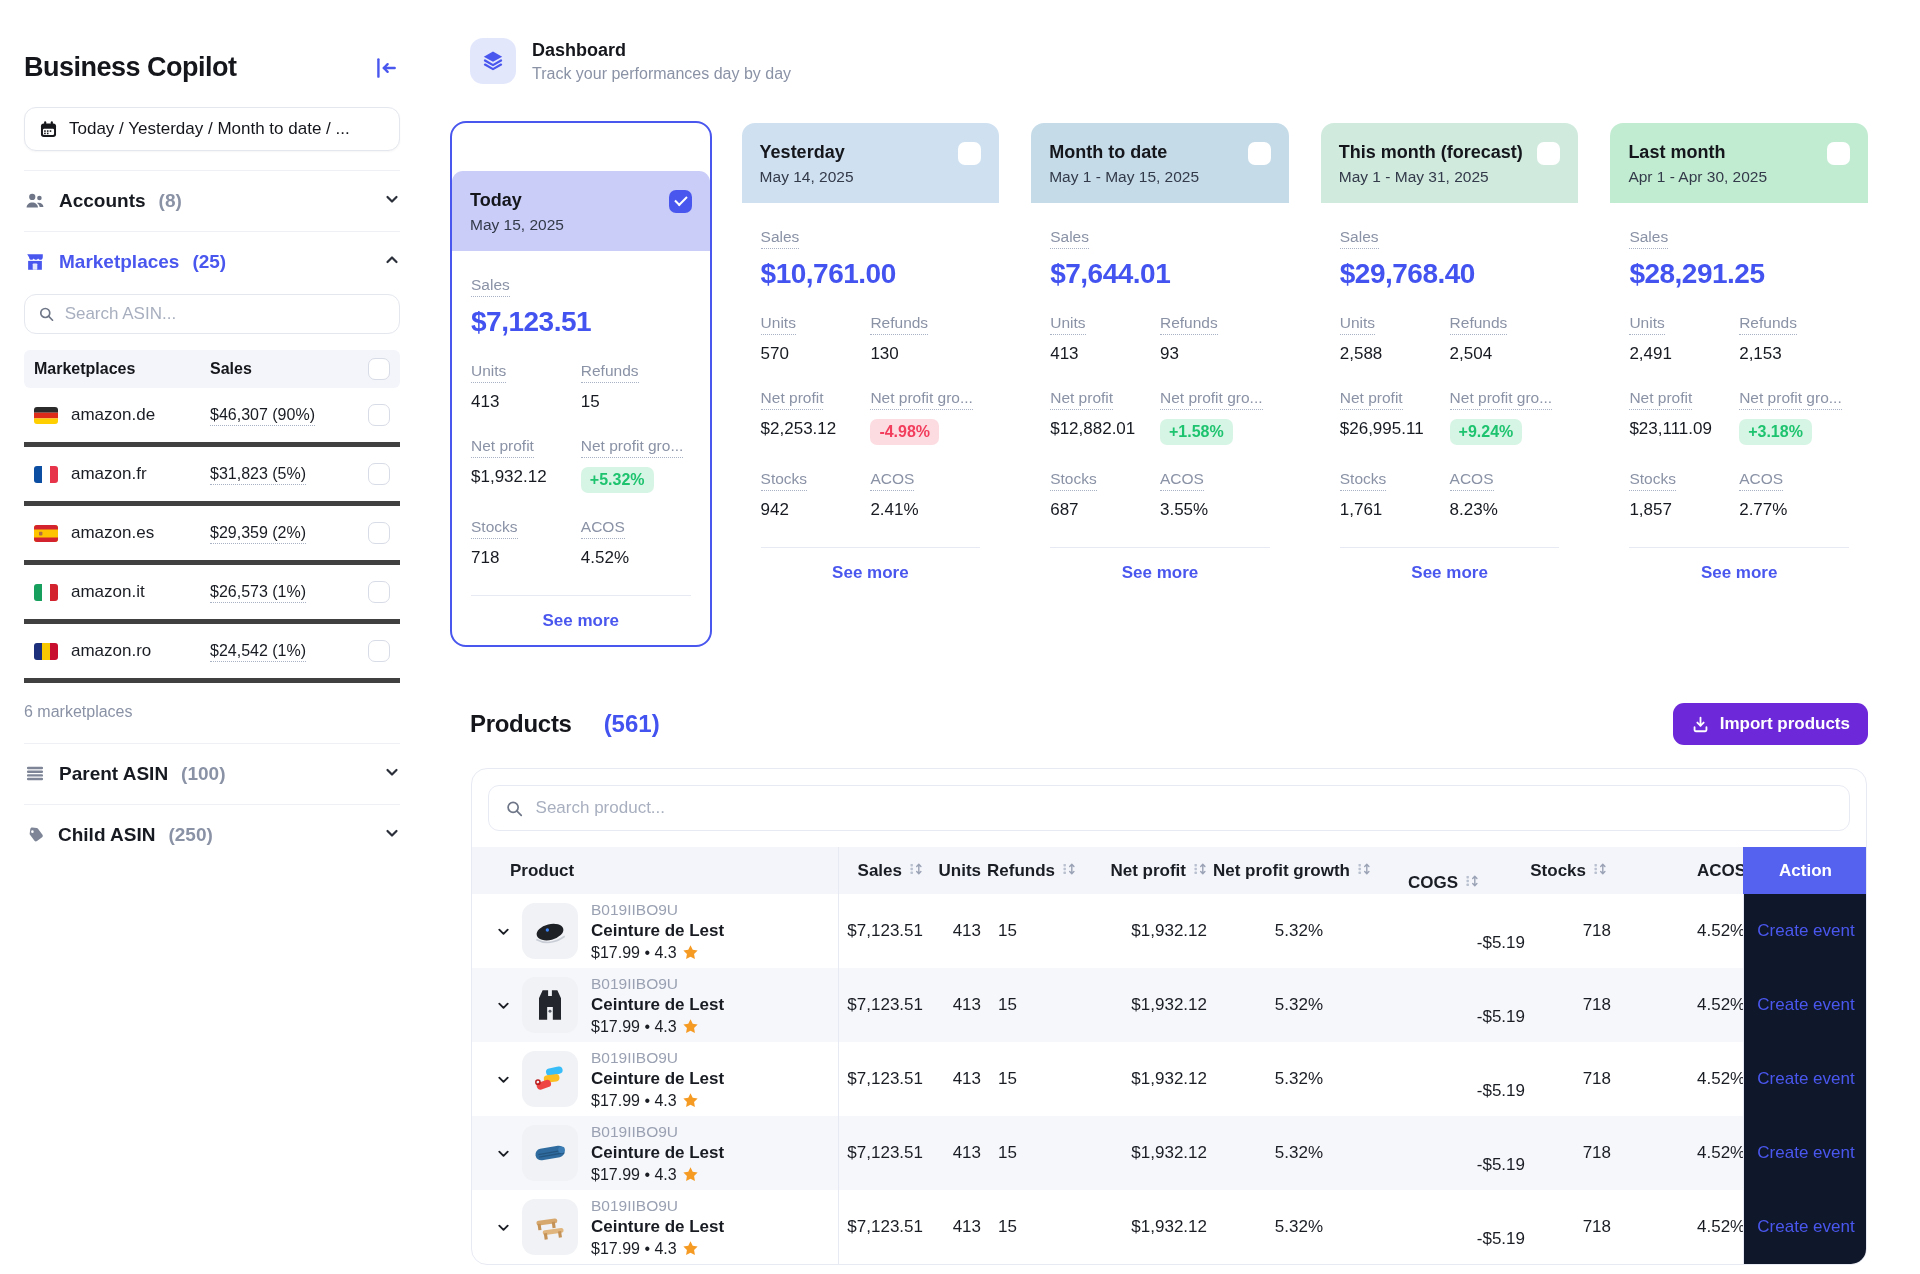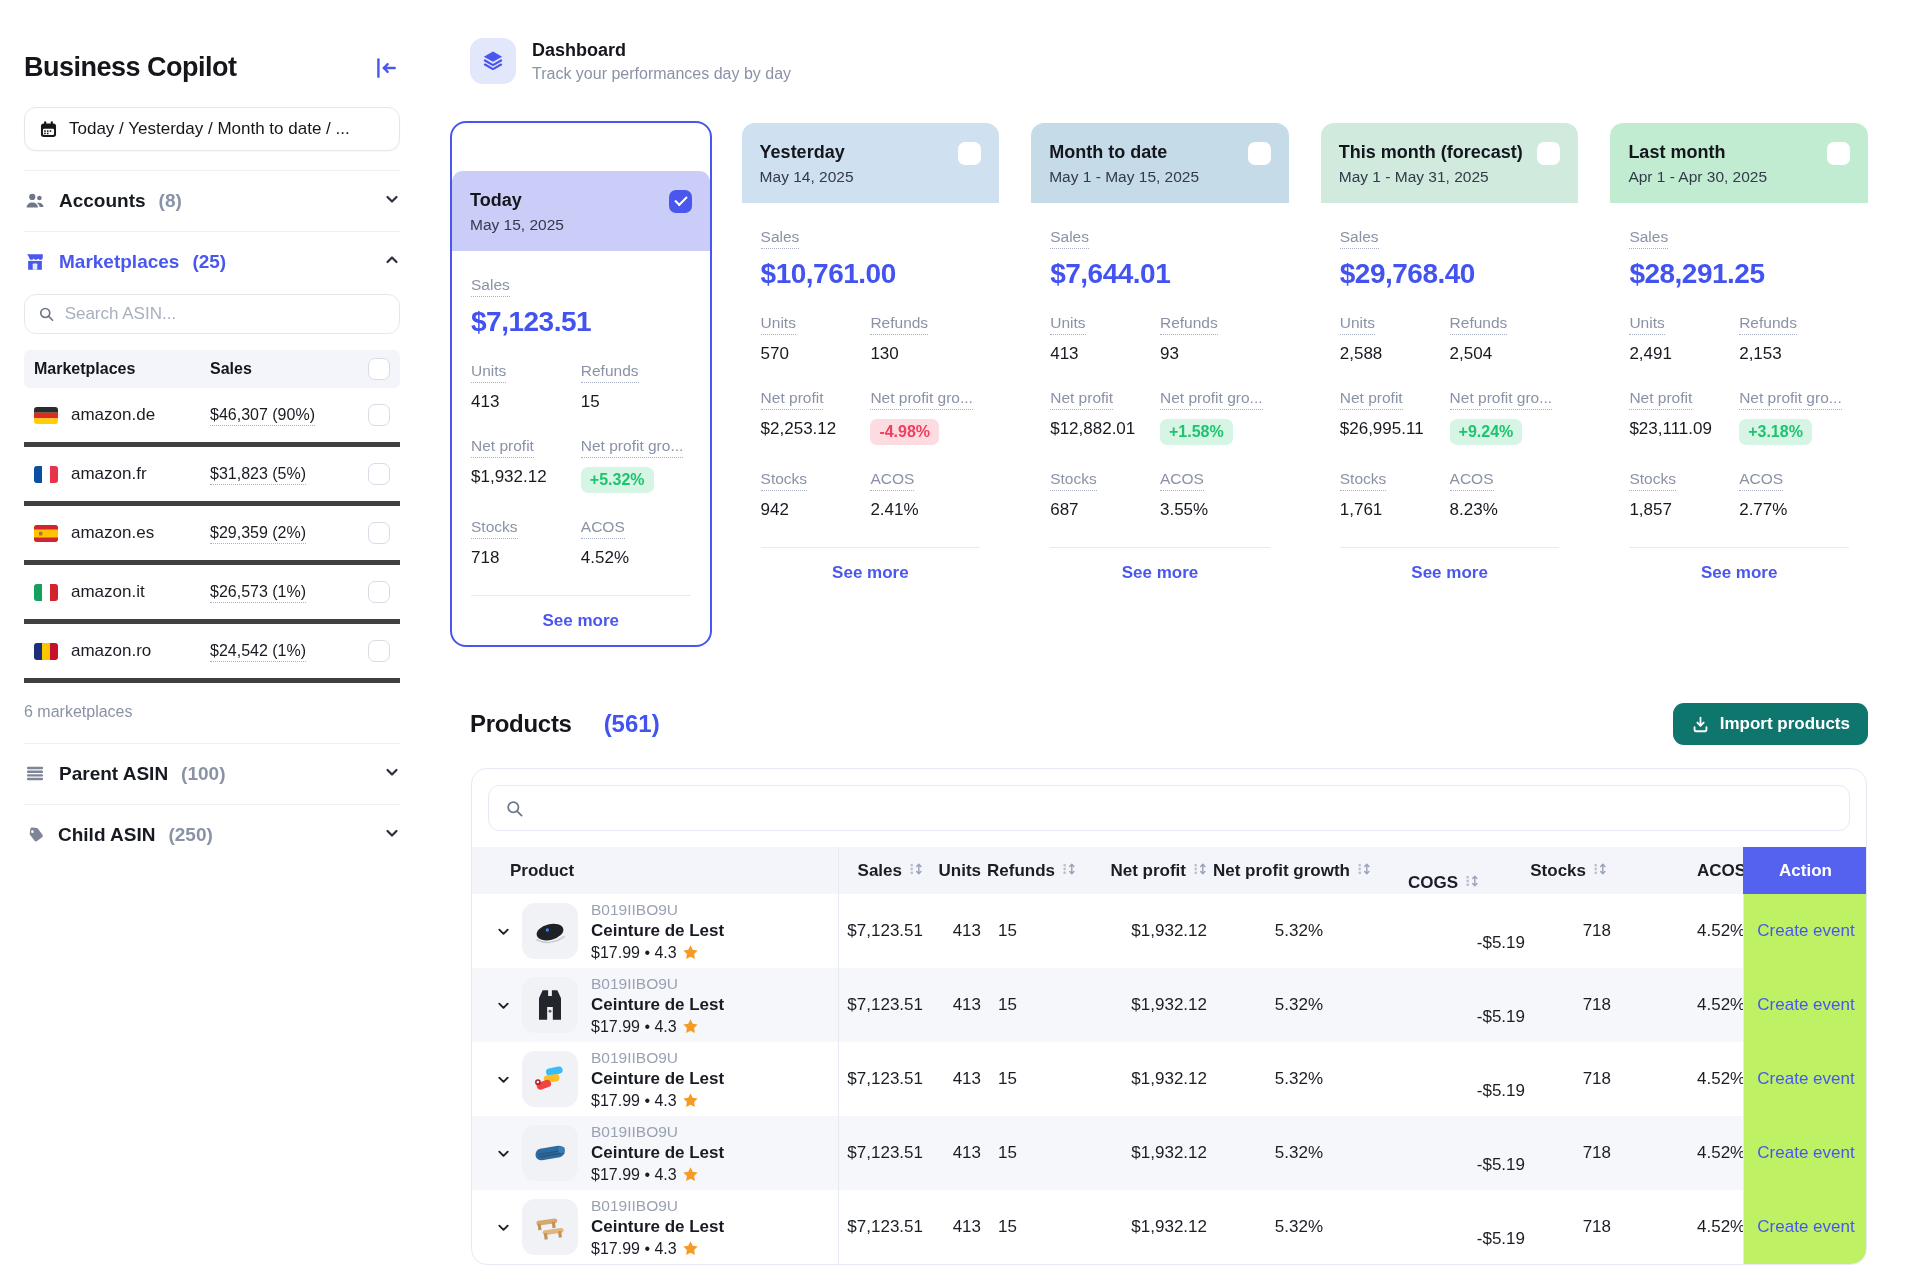--- a/index.html
+++ b/index.html
@@ -58,21 +58,21 @@
   .pill { font-size:16px; font-weight:bold; padding:4px 9px; border-radius:7px; }
   .pill.up { color:#1ec36f; background:#d7f5e5; }
   .pill.down { color:#f23d5c; background:#fcdbe1; }
   .card-foot { border-top:1px solid #e8eaf3; margin-top:27px; height:50px; display:grid; place-items:center; }
   .see-more { color:#4a57ee; font-size:17px; font-weight:bold; cursor:pointer; text-decoration:none; }
 
   
   .products-head { display:flex; align-items:center; margin:56px 0 0; padding-left:20px;gap:23px; }
   .products-title { font-size:24px; font-weight:bold; color:#14161c; letter-spacing:-0.3px; }
   .products-count { font-size:24px; font-weight:bold; color:#4353f0; margin-left:9px; }
-  .import-btn { margin-left:auto; margin-right:2px; background:#0f766e; color:#fff; height:42px; border:none; border-radius:11px; padding:0 18px; display:flex; gap:10px; align-items:center; font-size:17px; font-weight:bold; cursor:pointer; font-family:inherit; }
+  .import-btn { margin-left:auto; margin-right:2px; background:#6d28d9; color:#fff; height:42px; border:none; border-radius:11px; padding:0 18px; display:flex; gap:10px; align-items:center; font-size:17px; font-weight:bold; cursor:pointer; font-family:inherit; }
   .products-card { margin:23px 0 0 21px; width:1396px; border:1px solid #e8eaf3; border-radius:16px; background:#fff; overflow:hidden; }
   .p-search { margin:16px; height:46px; border:1px solid #e8eaf3; border-radius:11px; display:flex; align-items:center; gap:12px; padding:0 16px; }
 
   .t-head { display:flex; align-items:center; height:47px; background:#f3f5fa; font-size:17px; font-weight:bold; color:#14161c; }
   .t-row { display:flex; align-items:center; height:74px; }
   .t-row.alt { background:#f6f7fb; }
   .c { flex:none; font-size:17px; color:#1a1d24; }
   .c-product { width:367px; align-self:stretch; display:flex; align-items:center; padding-left:16px; border-right:1px solid #e8eaf3; }
   .t-head .c-product span { margin-left:22px; }
   .c-sales   { width:84px;  text-align:right; }
@@ -83,21 +83,21 @@
   .c-cogs    { width:202px; text-align:right;margin-top:24px; }
   .c-stocks  { width:86px;  text-align:right; }
   .c-acos    { width:132px; padding-left:86px; overflow:hidden; white-space:nowrap; text-align:left; }
   .c-action  { width:125px; align-self:stretch; display:grid; place-items:center; }
   .t-head .c-sales, .t-head .c-netprofit { display:flex; justify-content:flex-end; align-items:center; gap:7px; }
   .t-head .c-units { display:flex; justify-content:flex-end; align-items:center; }
   .t-head .c-refunds, .t-head .c-growth { display:flex; justify-content:flex-start; align-items:center; gap:7px; white-space:nowrap; overflow:visible; padding-left:6px; }
   .t-head .c-cogs { display:flex; justify-content:flex-end; align-items:center; gap:7px; padding-right:46px; }
   .t-head .c-stocks { display:flex; justify-content:flex-end; align-items:center; gap:7px; padding-right:4px; }
   .t-head .c-action { background:#5561ef; color:#fff; font-size:17px; }
-  .t-body .c-action { background:#bef264; border-left:1px solid #e6e8f4; }
+  .t-body .c-action { background:#0f172a; border-left:1px solid #e6e8f4; }
   .create-event { color:#4a57ee; font-size:17px; font-weight:500; text-decoration:none; cursor:pointer; }
 
   .expand { width:30px; display:grid; place-items:center; cursor:pointer; flex:none; }
   .pimg { width:56px; height:56px; border-radius:13px; background:#f0f2f5; display:grid; place-items:center; flex:none; margin-left:4px; }
   .pinfo { margin-left:13px; min-width:0; }
   .pasin { font-size:15.5px; color:#9aa1b2; }
   .pname { font-size:17px; font-weight:bold; color:#181b22; margin-top:2px; }
   .pprice { font-size:16px; color:#1a1d24; margin-top:3px; display:flex; align-items:center; gap:5px; }
 </style>
 </head>
@@ -494,20 +494,21 @@
       <span>Import products</span>
     </button>
   </div>
 
   <div class="products-card">
     <div class="p-search">
       <svg width="19" height="19" viewBox="0 0 24 24" fill="none" stroke="#6e7687" stroke-width="2.2" stroke-linecap="round">
           <circle cx="10.5" cy="10.5" r="6.5"></circle>
           <path d="M15.5 15.5 21 21"></path>
         </svg>
+      <input type="text" placeholder="Search product..." style="">
     </div>
 
     <div class="t-head">
       <div class="c c-product">
           <span>Product</span>
         </div>
       <div class="c c-sales">
           <span>Sales</span>
           <span><svg width="14" height="14" viewBox="0 0 14 14">
               <rect x="1.5" y="2" width="2.4" height="2.4" rx="0.6" fill="#b9c0cf"></rect>

